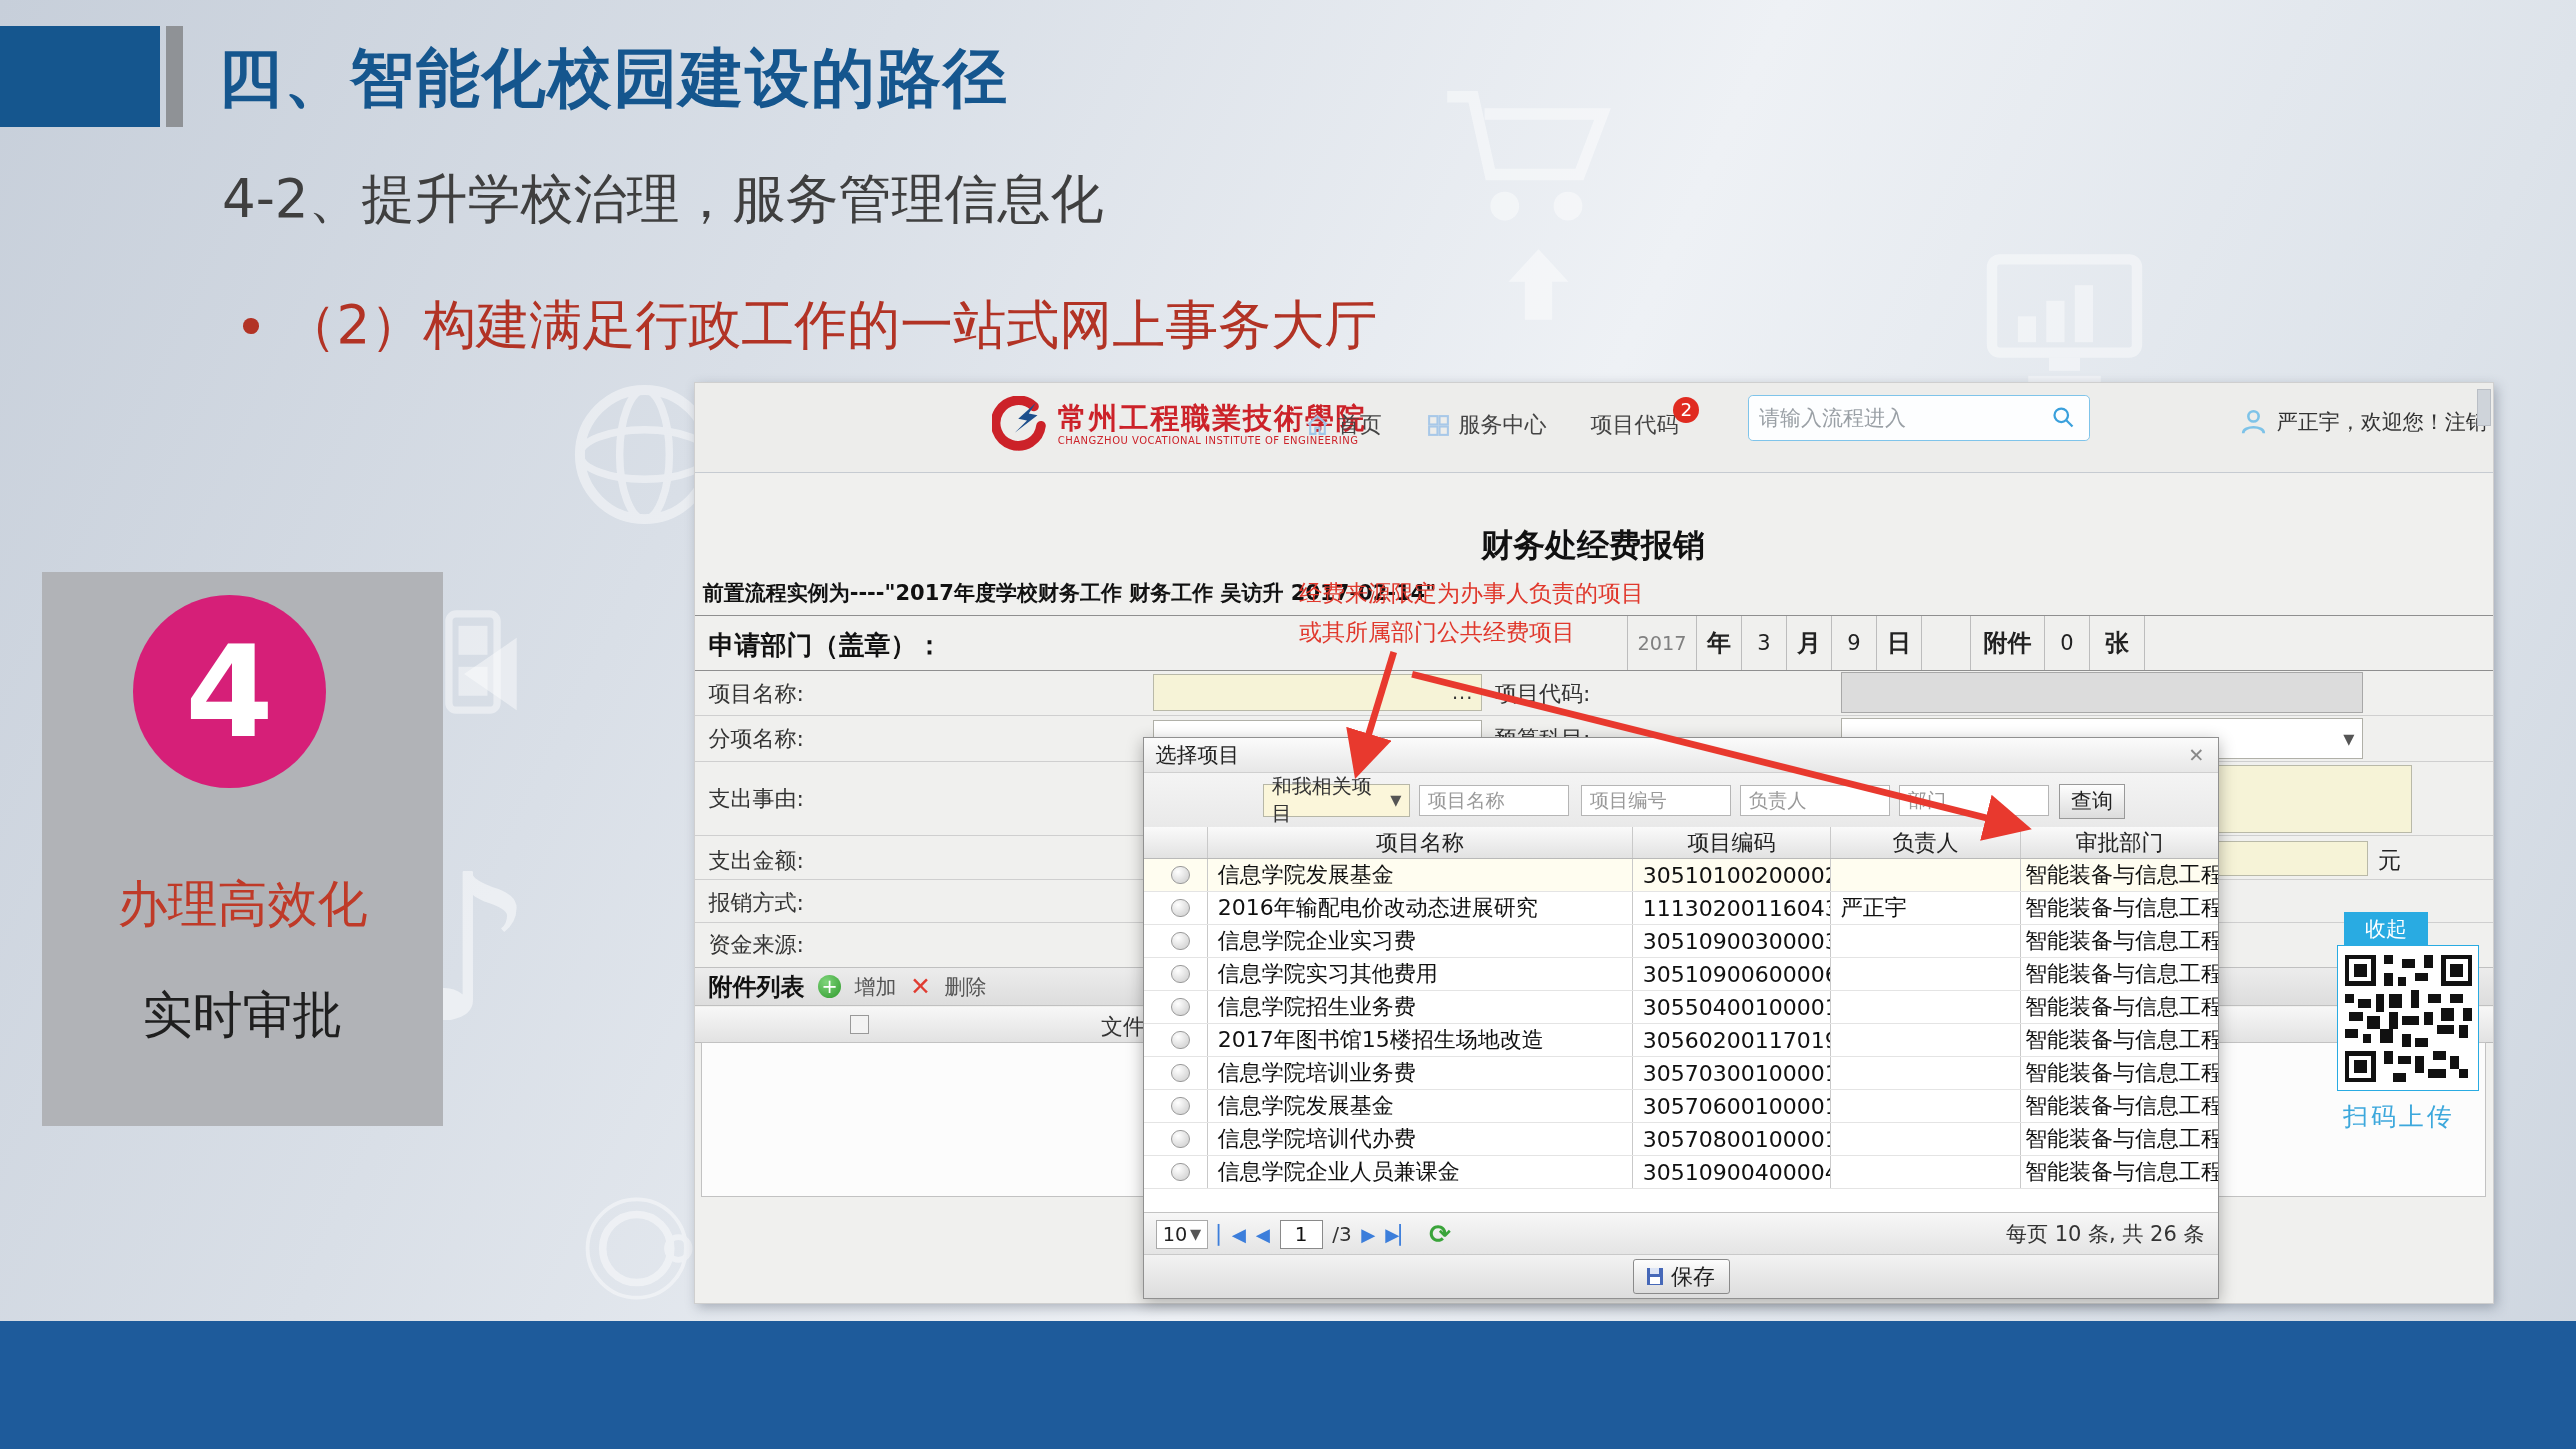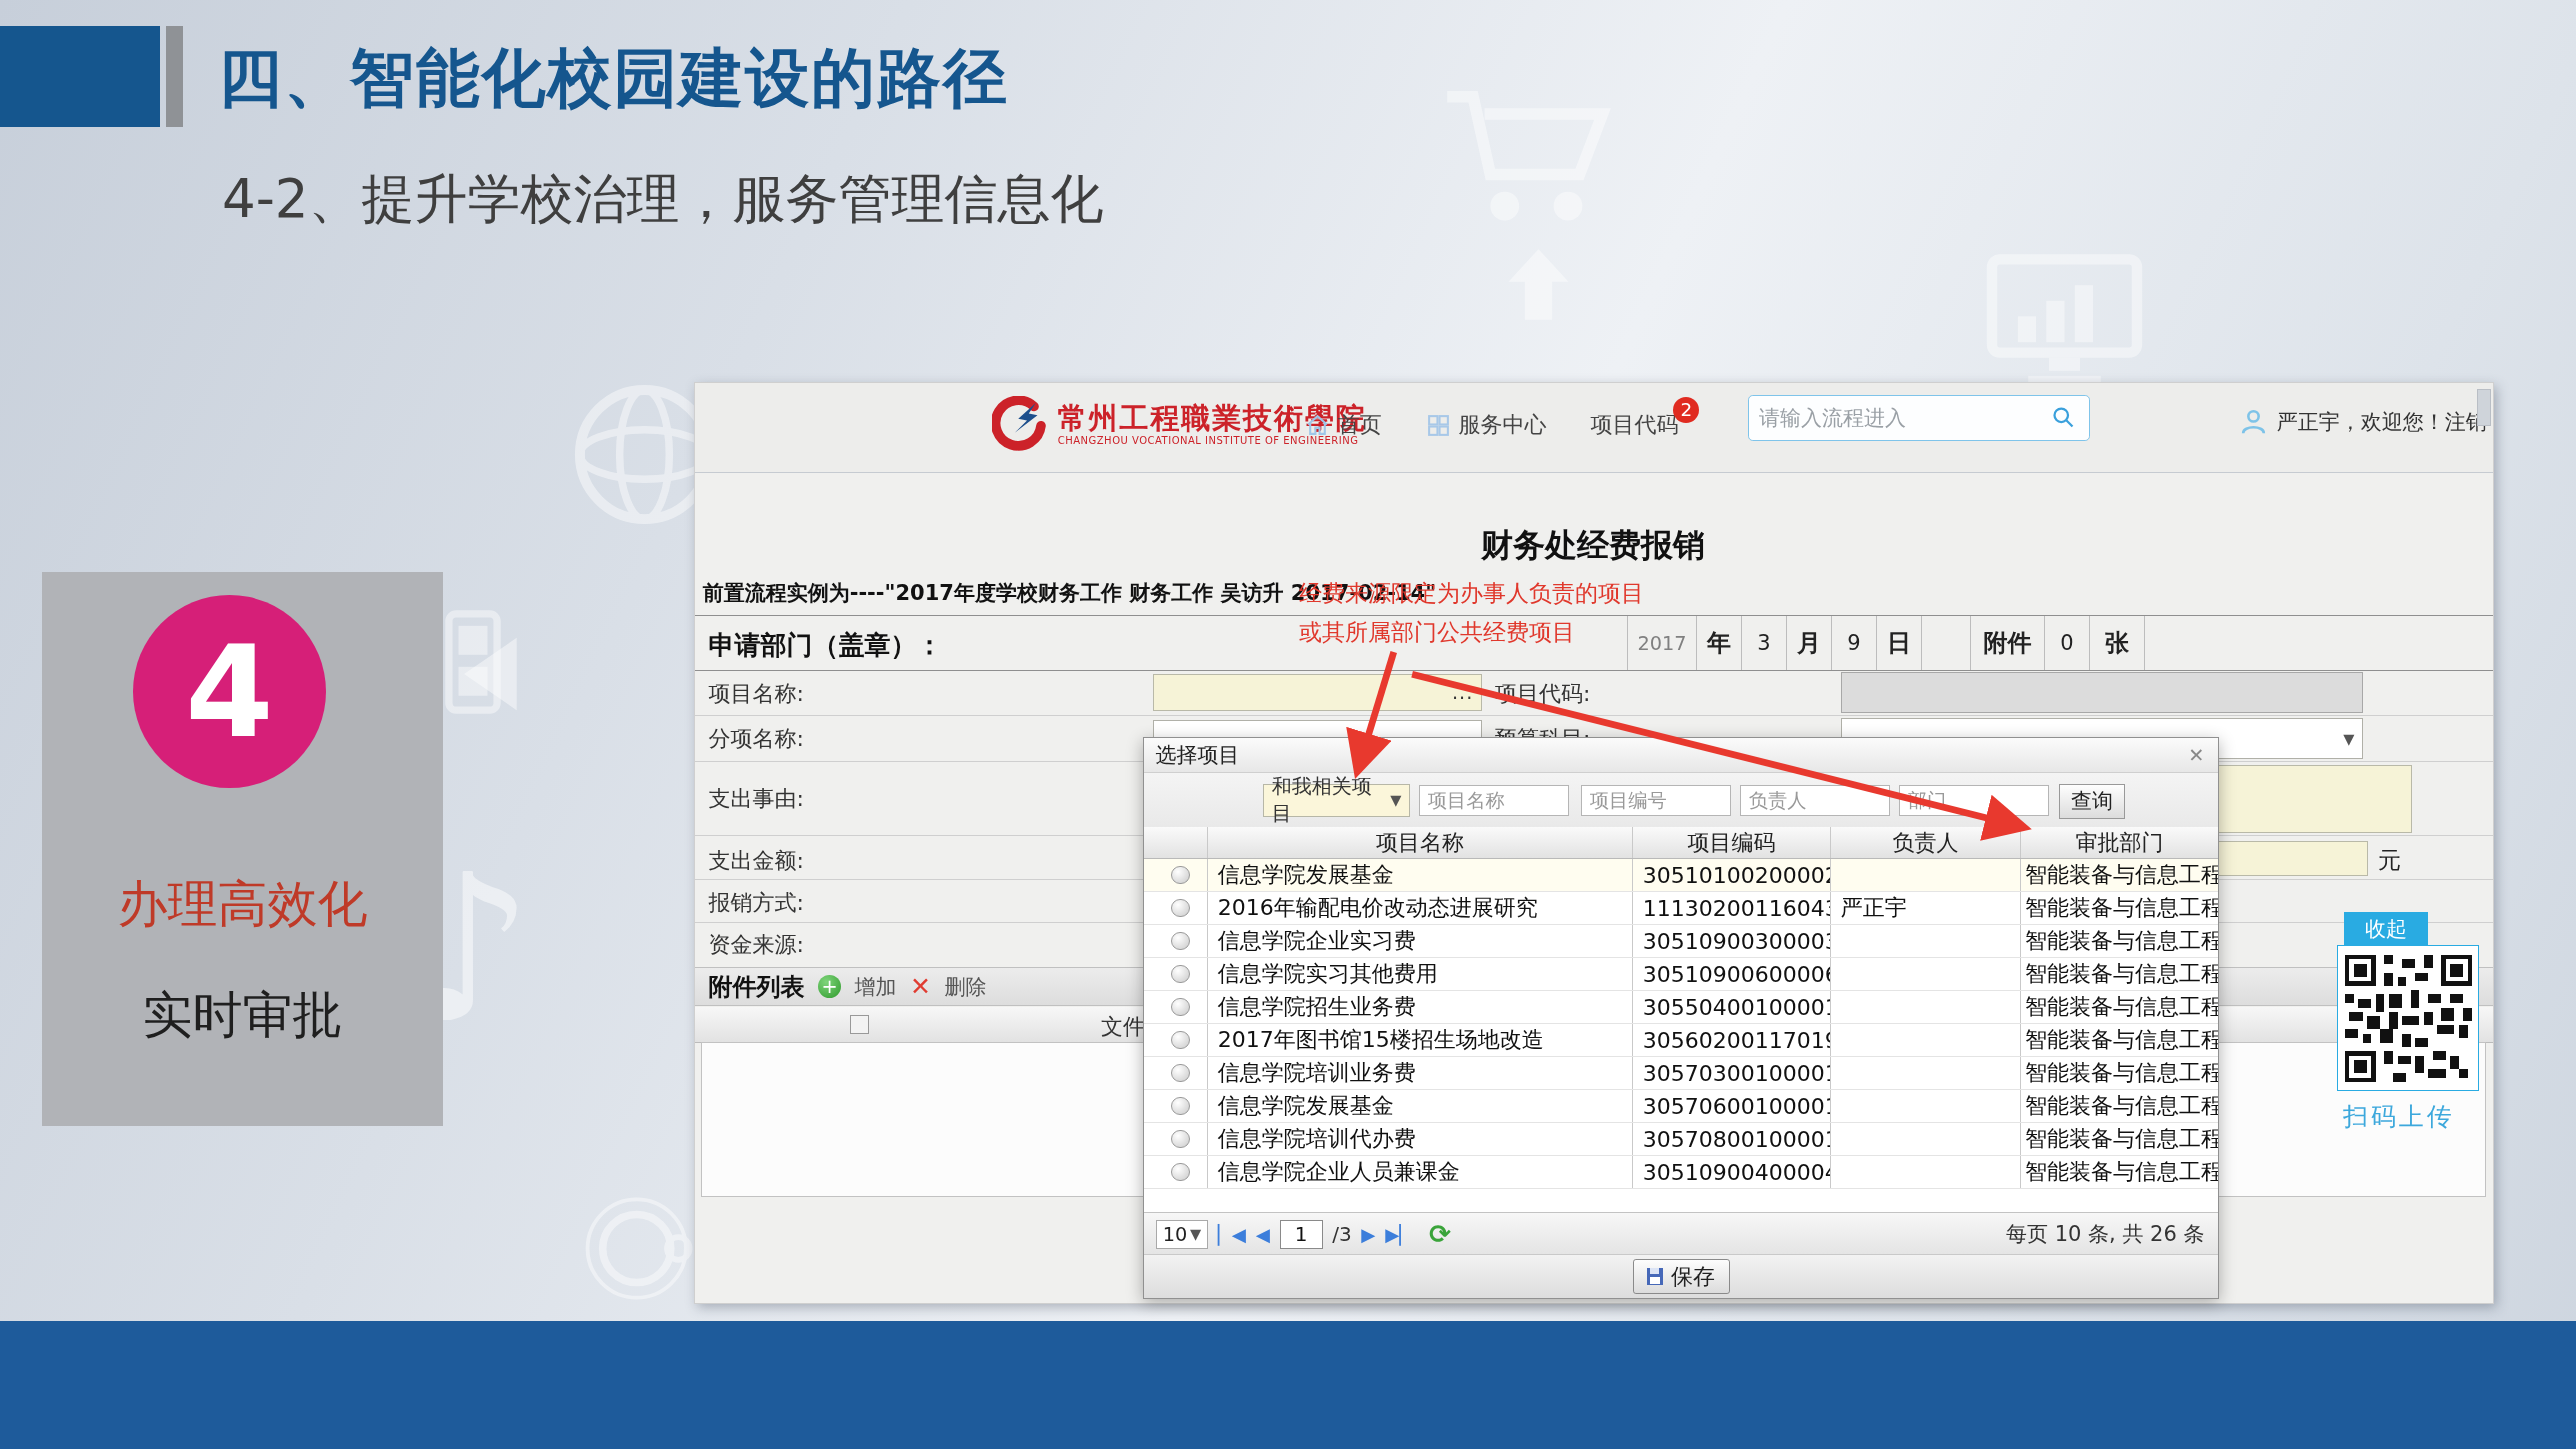--- a/index.html
+++ b/index.html
@@ -187,20 +187,24 @@
         <rect x="2" y="2" width="20" height="40" rx="3" fill="none" stroke="#fff" stroke-width="3"></rect>
         <rect x="6" y="7" width="12" height="12" fill="#fff"></rect>
         <rect x="6" y="24" width="12" height="12" fill="#fff"></rect>
       </svg>
   </div>
 
   <div class="abs blue-square"></div>
   <div class="abs gray-bar"></div>
   <div class="abs slide-title">四、智能化校园建设的路径</div>
   <div class="abs slide-subtitle">4-2、提升学校治理，服务管理信息化</div>
+  <div class="abs slide-bullet">
+    <span class="bullet-dot"></span>
+    <span>（2）构建满足行政工作的一站式网上事务大厅</span>
+  </div>
 
   <div class="abs side-card">
     <div class="num-circle">4</div>
     <div class="card-line1">办理高效化</div>
     <div class="card-line2">实时审批</div>
   </div>
 
   <div class="abs shot">
     <div class="hdr">
       <div class="logo-blk">

